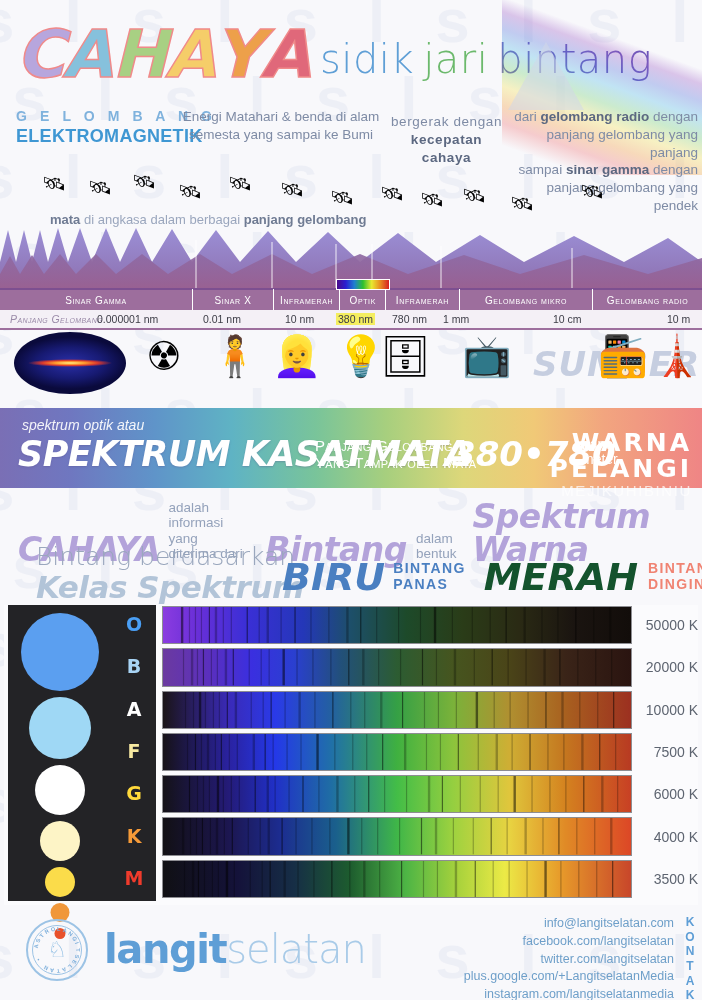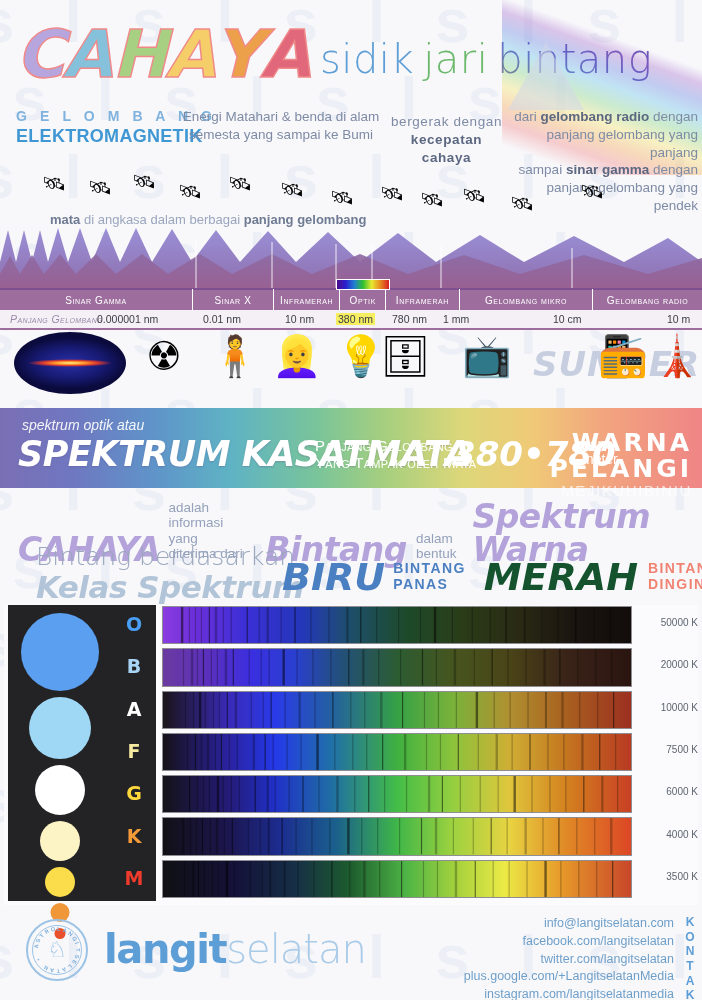--- a/index.html
+++ b/index.html
@@ -136,21 +136,21 @@
   .chart-left { position:absolute; left:4px; top:0; width:148px; height:296px;
       background:#232326; }
   .star-col { position:absolute; left:0; top:0; width:104px; height:296px; }
   .star { position:absolute; border-radius:50%; left:50%; transform:translateX(-50%); }
   .cls-col { position:absolute; left:104px; top:0; width:44px; height:296px; }
   .cls { position:absolute; left:0; width:44px; text-align:center; font-size:19px;
       font-weight:bold; font-family:"DejaVu Sans", sans-serif;}
   .spec-col { position:absolute; left:158px; top:0; width:470px; height:296px; }
   .spec-row { position:absolute; left:0; width:470px; border:1px solid #8d8d92; }
   .temp-col { position:absolute; left:632px; top:0; width:66px; }
-  .temp { position:absolute; left:0; width:62px; text-align:right; font-size:10px;
+  .temp { position:absolute; left:0; width:62px; text-align:right; font-size:14px;
       color:#5d6470; }
 
   
   .footer { position:absolute; top:905px; left:0; width:702px; height:95px; z-index:4; }
   .logo-seal { position:absolute; left:26px; top:14px; width:62px; height:62px;
       border-radius:50%; border:2px solid #9cc3e5; }
   .seal-inner { position:absolute; inset:4px; border-radius:50%; border:1px solid #9cc3e5;
       display:flex; align-items:center; justify-content:center; }
   .seal-ring-txt { position:absolute; inset:0; font-size:5.6px; color:#7fb0dc;
       font-weight:bold; letter-spacing:.2px;}

